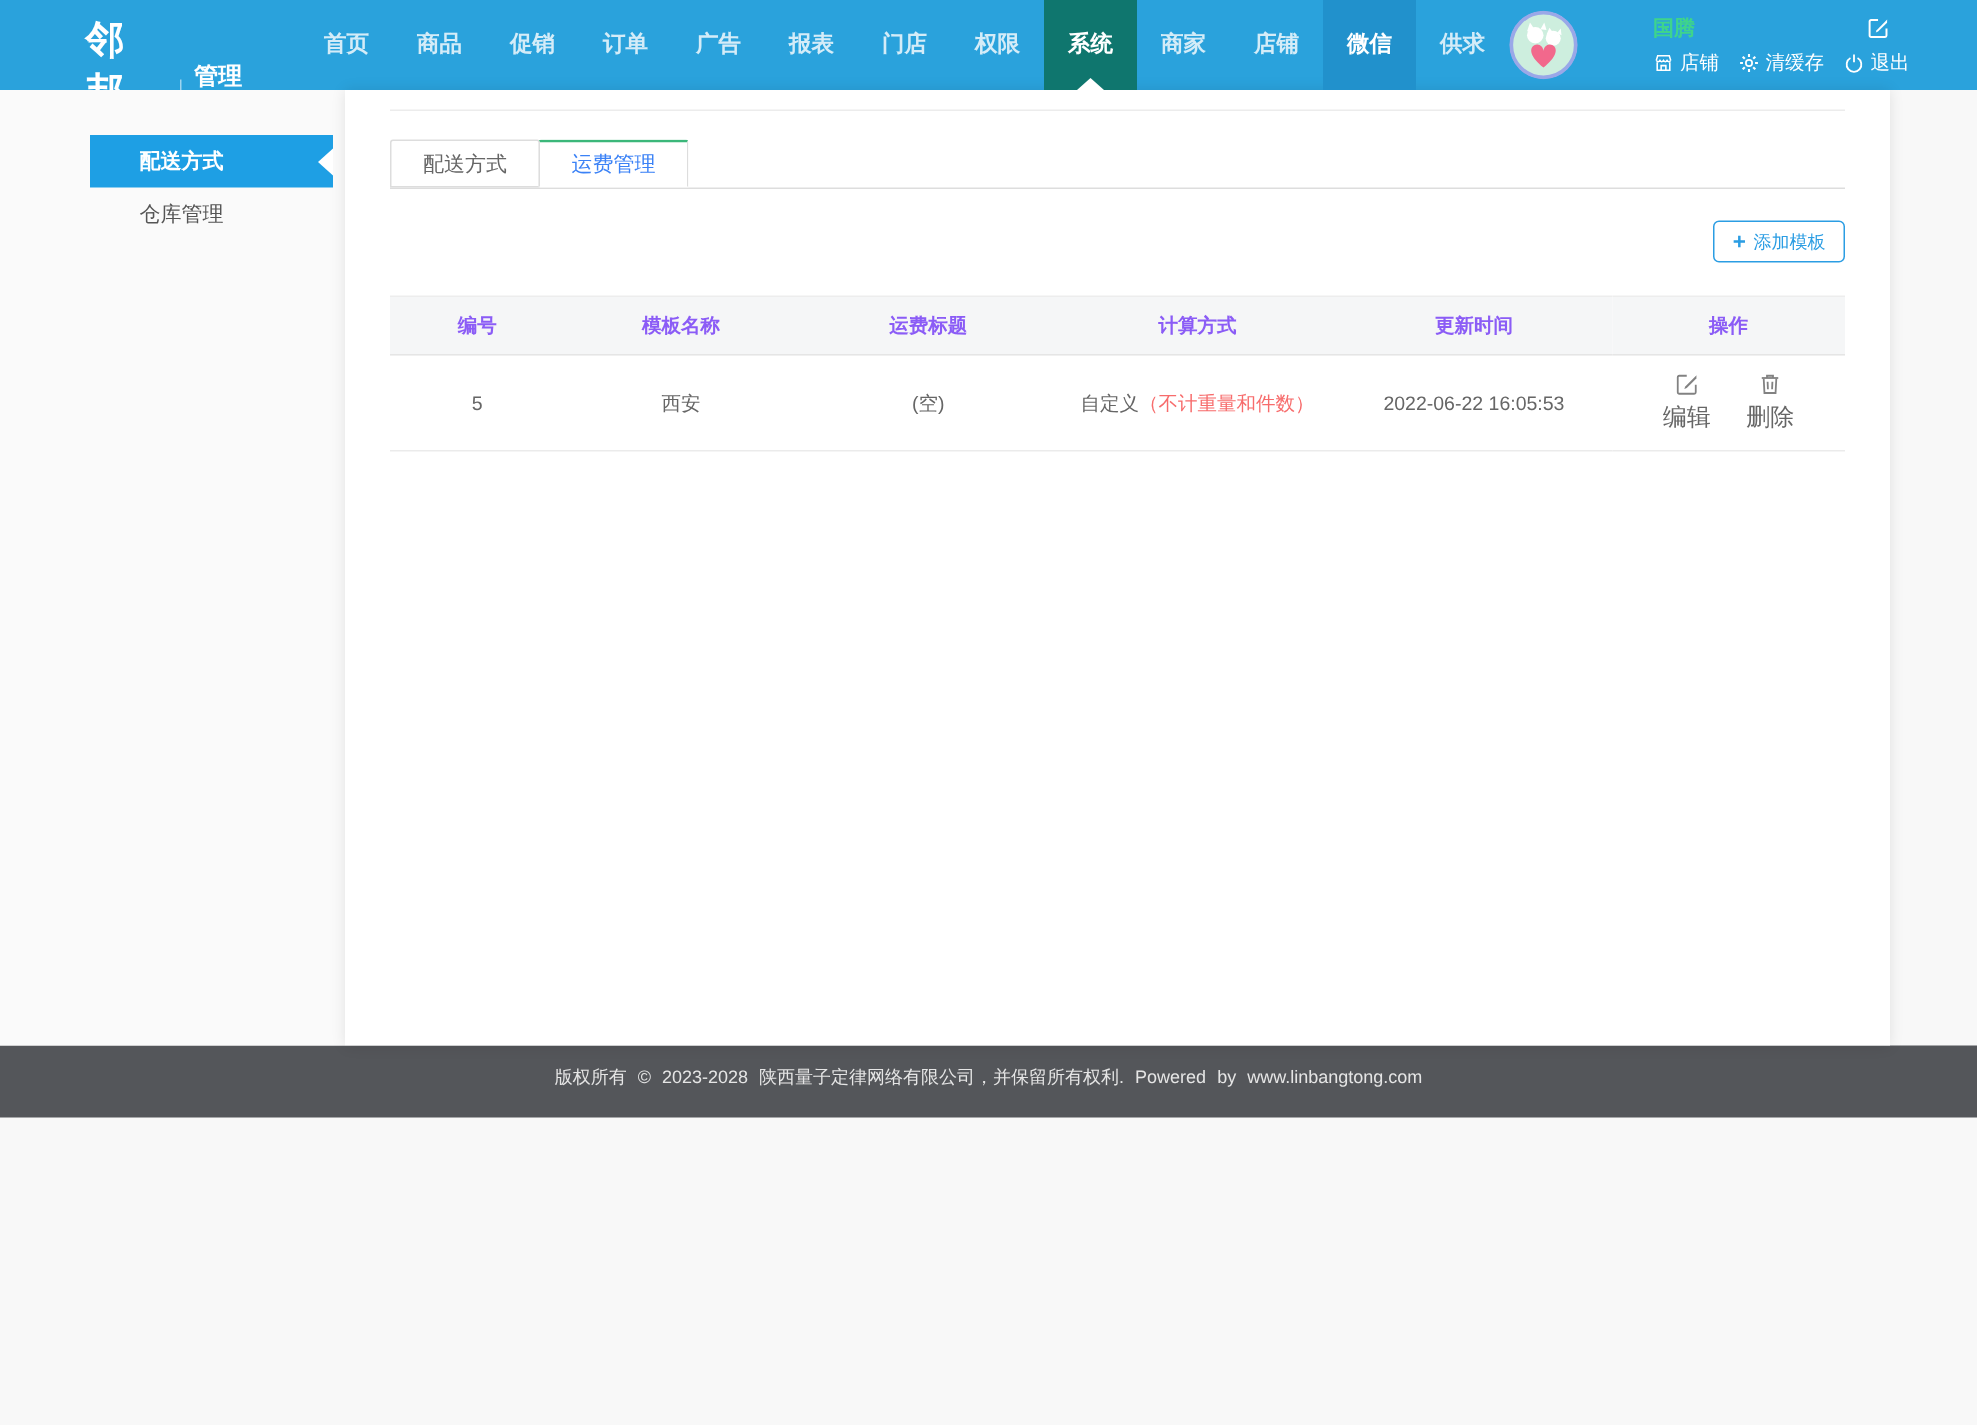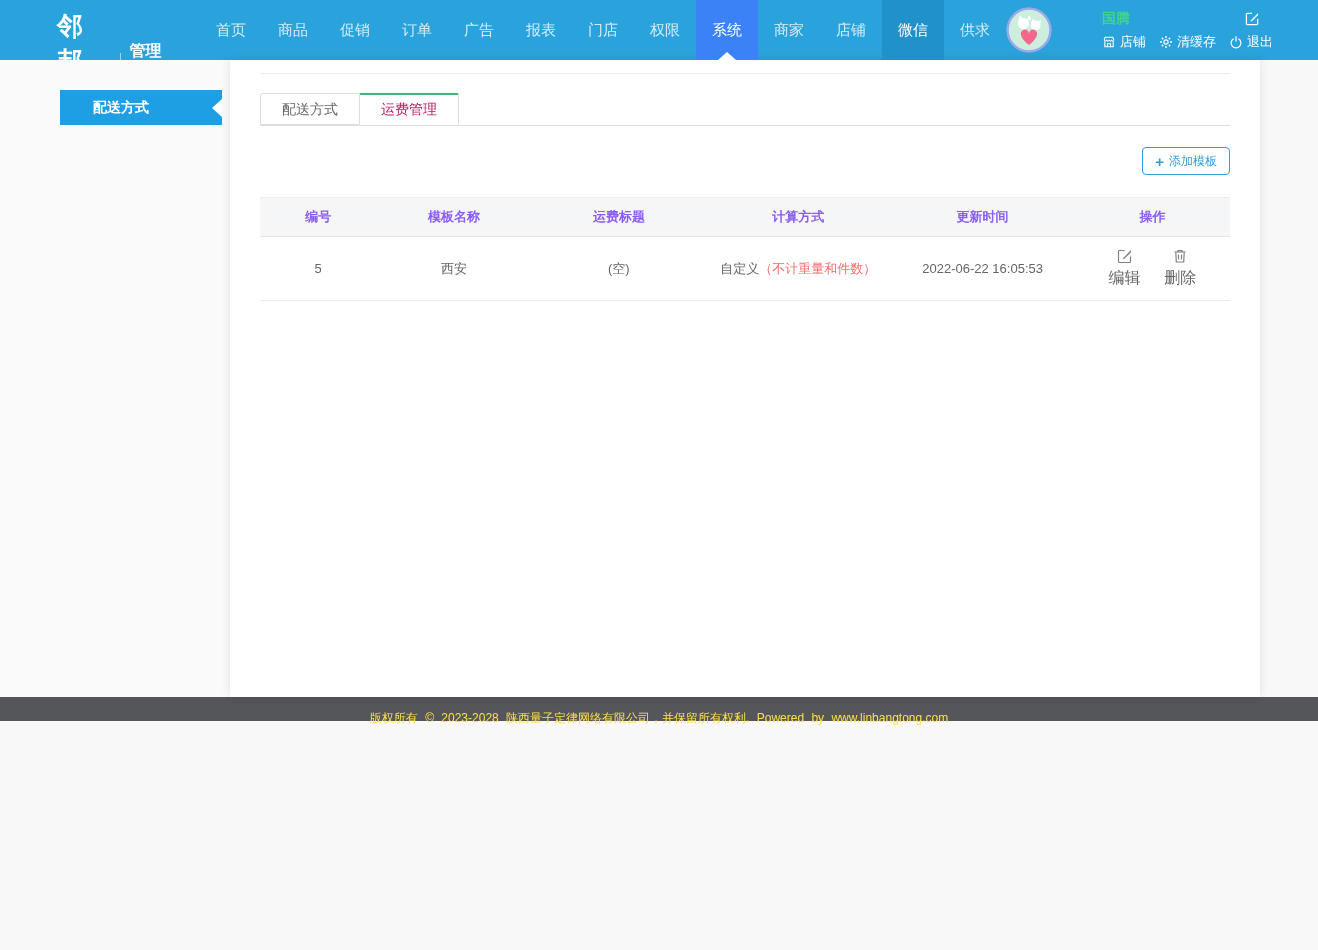--- a/index.html
+++ b/index.html
@@ -8,22 +8,22 @@
 
   
   .navbar { height:60px; background:#2aa2dc; display:flex; align-items:stretch; color:#fff; }
   .brand { padding-left:57px; padding-right:28px; padding-top:9px; }
   .brand-row { display:flex; align-items:center; }
   .brand-logo { font-size:26px; font-weight:bold; letter-spacing:1px; }
   .brand-sep { width:1px; height:18px; background:rgba(255,255,255,.55); margin:0 9px; }
   .brand-cn { font-size:16px; font-weight:bold; }
   .brand-en { font-size:9px; color:rgba(255,255,255,.6); letter-spacing:1.6px; margin-top:3px; }
   .nav-items { display:flex; align-items:stretch; }
-  .nav-item { padding:0 16px; line-height:60px; font-size:15px; color:rgba(255,255,255,.8); position:relative; cursor:pointer; white-space:nowrap; }
-  .nav-item.active { background:#3b82f6; color:#fff; font-weight:normal; }
+  .nav-item { padding:0 16px; line-height:60px; font-size:15px; color:rgba(255,255,255,.8); position:relative; cursor:pointer; white-space:nowrap;font-weight:bold; }
+  .nav-item.active { background:#0f766e; color:#fff; font-weight:bold; }
   .nav-item.active::after { content:""; position:absolute; bottom:0; left:50%; margin-left:-9px;
      border-left:9px solid transparent; border-right:9px solid transparent; border-bottom:8px solid #fff; }
   .nav-item.highlighted { background:#2191cc; color:#ffffff; }
   .user-cluster { margin-left:auto; display:flex; align-items:center; padding-right:58px;gap:32px; }
   .avatar { width:46px; height:46px; margin-right:18px; flex:none; border-radius:50%; cursor:pointer; }
   .user-info { display:flex; flex-direction:column; justify-content:center; width:158px; gap:5px; }
   .user-row1 { display:flex; justify-content:space-between; align-items:center; }
   .user-name { color:#3ed48c; font-weight:bold; font-size:14px; }
   .icon-btn { color:#fff; cursor:pointer; display:inline-flex; align-items:center; }
   .user-row2 { display:flex; align-items:center; font-size:13px; }
@@ -41,35 +41,35 @@
 
   .panel { width:1030px; background:#fff; box-shadow:0 0 9px rgba(0,0,0,.1); }
   .panel-inner { margin:0 30px; }
   .title-row { display:flex; align-items:center; padding-top:29px; }
   .title-bar { width:4px; height:18px; background:#36b268; margin-right:13px; }
   .page-title { font-size:15px; font-weight:bold; color:#333; }
   .title-divider { border-bottom:1px solid #ececec; margin-top:13px; }
 
   .tabs { display:flex; margin-top:19px; border-bottom:1px solid #ddd; }
   .tab { height:32px; line-height:30px; padding:0 21px; font-size:14px; color:#666; background:#fff; border:1px solid #ddd; border-radius:2px 2px 0 0; cursor:pointer; }
-  .tab.active { color:#be185d; border-top:2px solid #3bb77a; border-bottom:1px solid #fff; margin-bottom:-1px; margin-left:-1px; line-height:29px; }
+  .tab.active { color:#3b82f6; border-top:2px solid #3bb77a; border-bottom:1px solid #fff; margin-bottom:-1px; margin-left:-1px; line-height:29px; }
 
   .toolbar { display:flex; justify-content:flex-end; margin-top:21px; }
   .add-btn { height:28px; padding:0 12px; border:1px solid #2b9de3; border-radius:4px; background:#fff; color:#2b9de3; font-size:12px; display:inline-flex; align-items:center; gap:5px; cursor:pointer; font-family:inherit; }
   .add-btn .plus { font-size:15px; font-weight:bold; line-height:1; }
 
   table.data { width:100%; border-collapse:collapse; margin-top:22px; }
   table.data th { height:39px; background:#f5f6f7; font-size:13px; font-weight:bold; color:#8b5cf6; border-top:1px solid #ededed; border-bottom:1px solid #e5e5e5; text-align:center; }
   table.data td { height:64px; font-size:13px; color:#666; text-align:center; border-bottom:1px solid #ebebeb; }
   .calc-red { color:#f76c6c; }
   .op { display:inline-block; margin:11px 10px; font-size:16px; color:#666; cursor:pointer; vertical-align:top; }
   .op svg { display:block; margin:0 auto 4px; color:#828282; }
 
   
-  .footer { height:24px; line-height:42px; background:#54565a; color:#fde047; font-size:12px; text-align:center; word-spacing:4px; }
+  .footer { height:48px; line-height:42px; background:#54565a; color:#e5e5e5; font-size:12px; text-align:center; word-spacing:4px; }
 </style>
 </head>
 <body>
 
 <div class="navbar">
   <div class="brand">
     <div class="brand-row">
       <span class="brand-logo">邻邦通</span>
       <span class="brand-sep"></span>
       <span class="brand-cn">管理中心</span>
@@ -149,20 +149,21 @@
         </span>
       </div>
     </div>
   </div>
 </div>
 
 <div class="page">
 
   <div class="sidebar">
     <div class="side-item active">配送方式</div>
+    <div class="side-item">仓库管理</div>
   </div>
 
   <div class="panel">
     <div class="panel-inner">
 
       <div class="title-divider"></div>
 
       <div class="tabs">
         <div class="tab">配送方式</div>
         <div class="tab active">运费管理</div>

